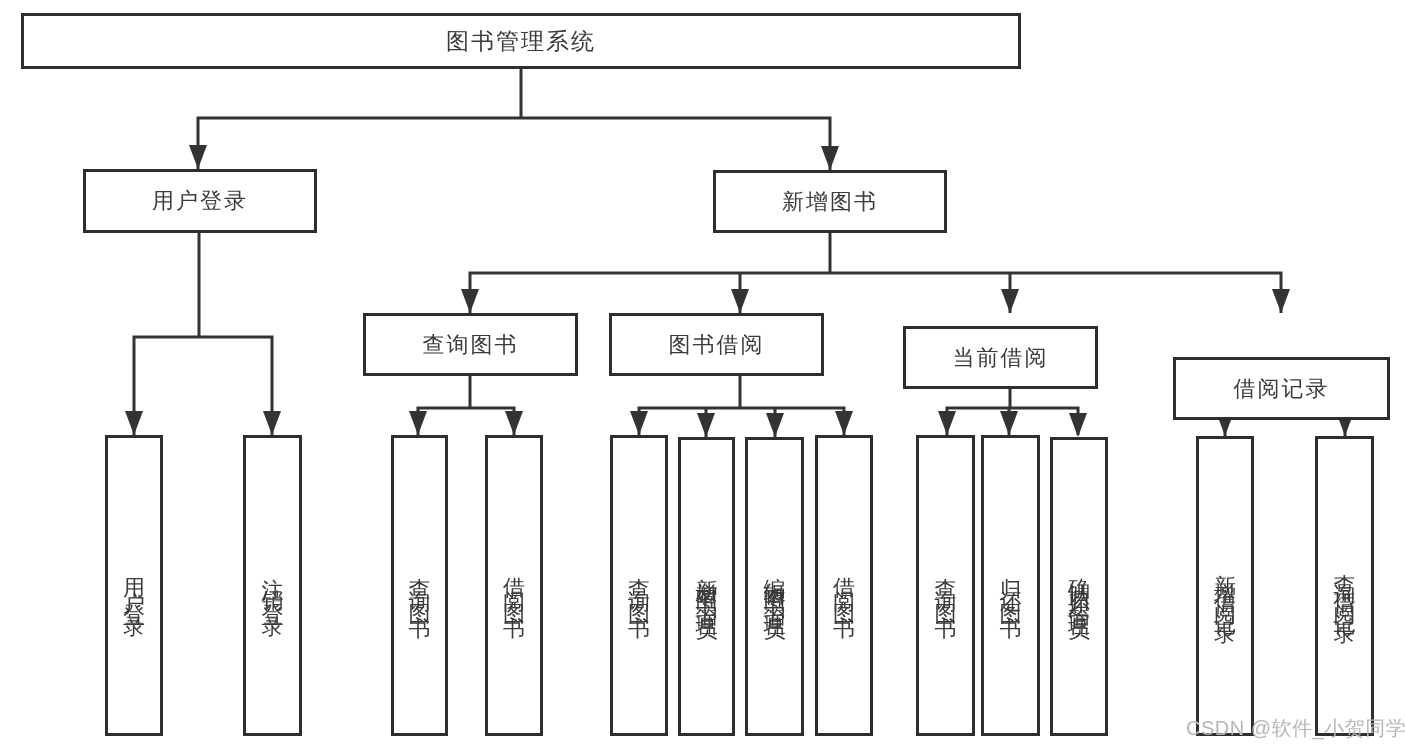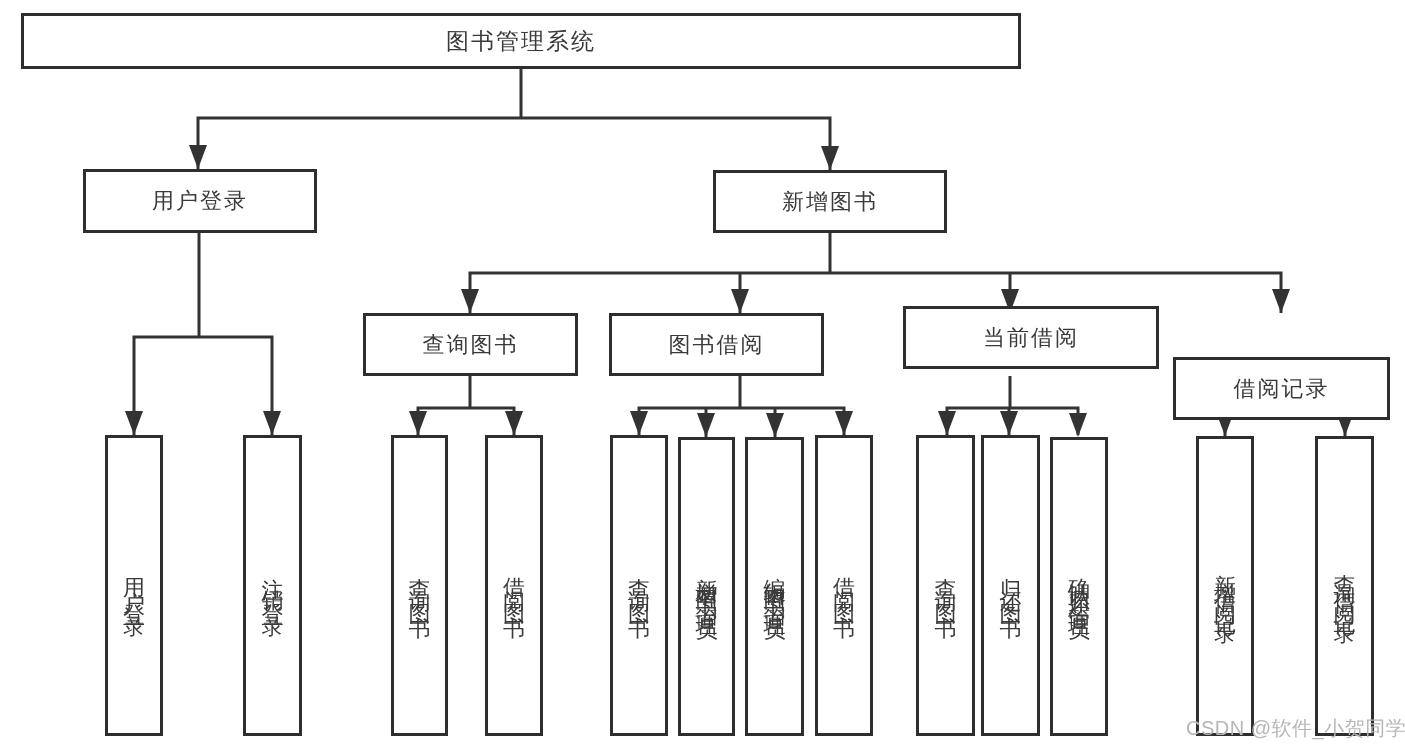--- a/index.html
+++ b/index.html
@@ -123,21 +123,21 @@
   <div class="node" style="left:713px; top:170px; width:234px; height:63px;">
     <span class="h-label">新增图书</span>
   </div>
 
   <div class="node" style="left:363px; top:313px; width:215px; height:63px;">
     <span class="h-label">查询图书</span>
   </div>
   <div class="node" style="left:609px; top:313px; width:215px; height:63px;">
     <span class="h-label">图书借阅</span>
   </div>
-  <div class="node" style="left:903px; top:306px; width:256px; height:63px;">
+  <div class="node" style="left:903px; top:326px; width:195px; height:63px;">
     <span class="h-label">当前借阅</span>
   </div>
   <div class="node" style="left:1173px; top:313px; width:217px; height:63px;margin-top:44px;">
     <span class="h-label">借阅记录</span>
   </div>
 
   <div class="node" style="left:105px; top:435px; width:58px; height:301px;">
     <span class="v-label">用户登录</span>
   </div>
   <div class="node" style="left:243px; top:435px; width:59px; height:301px;">

